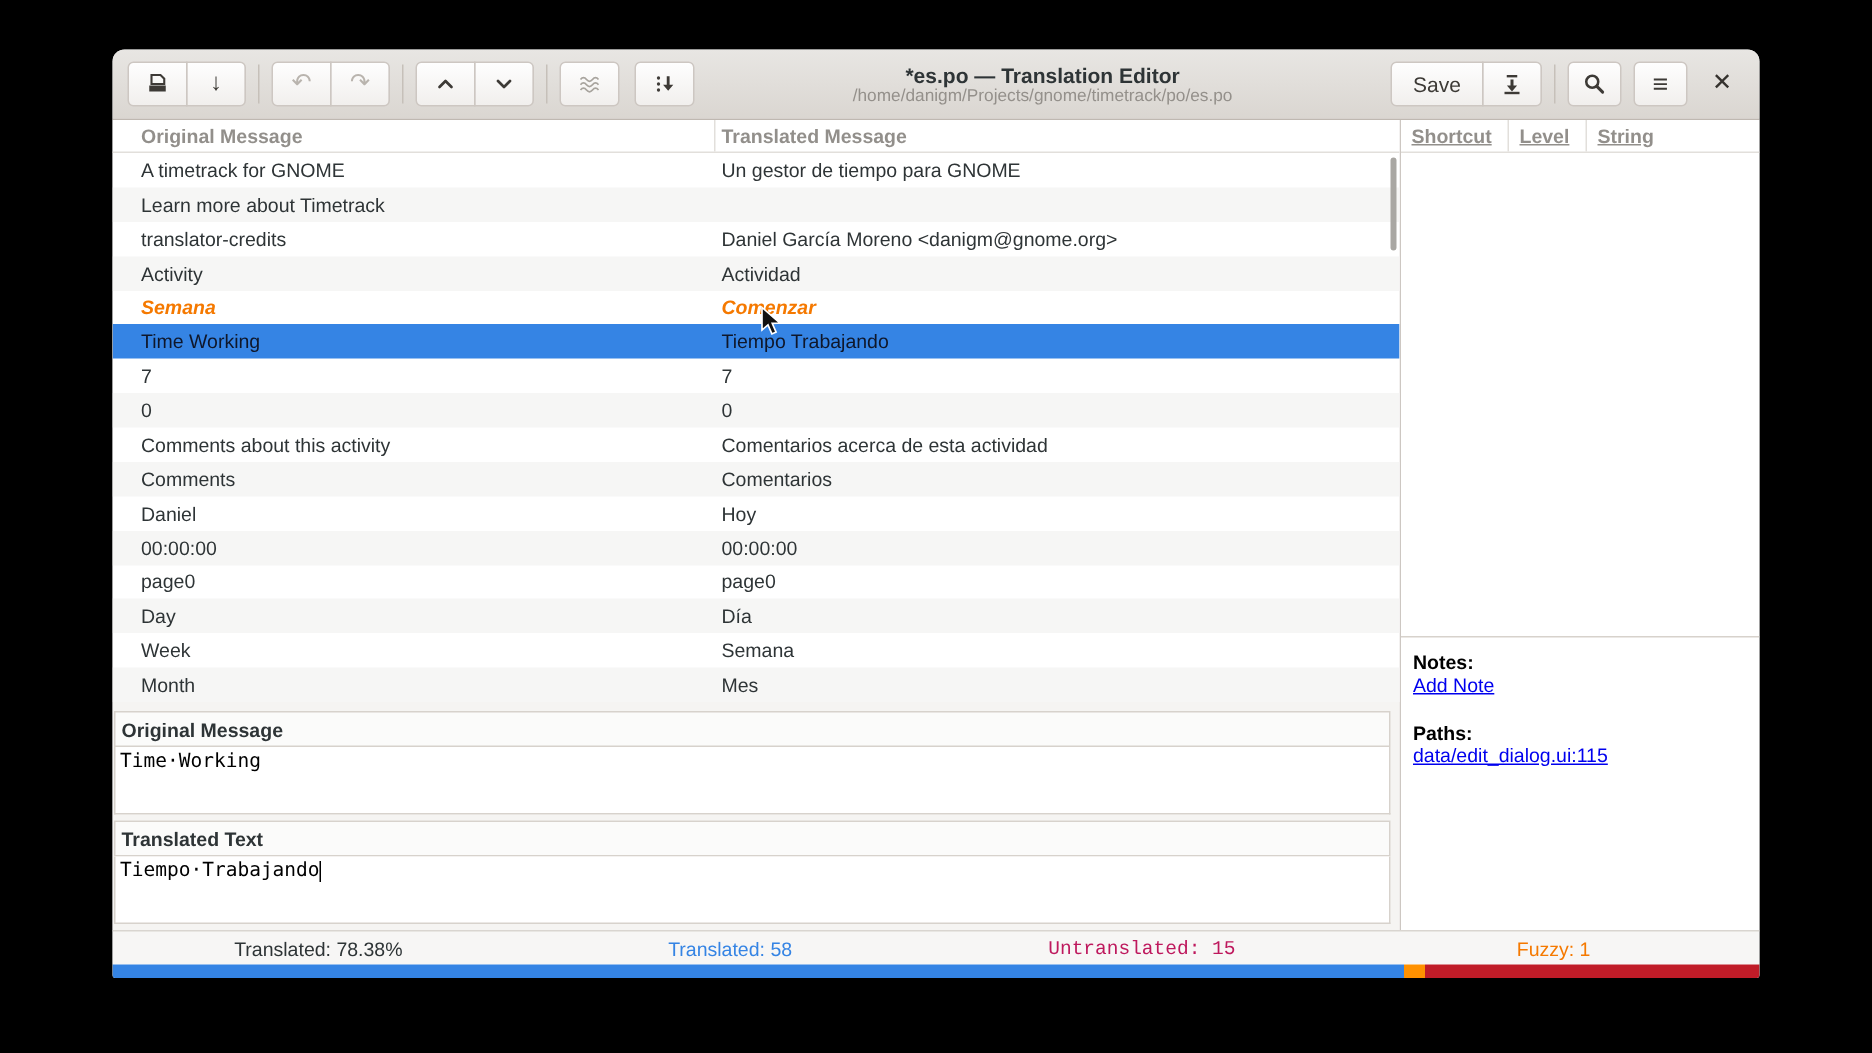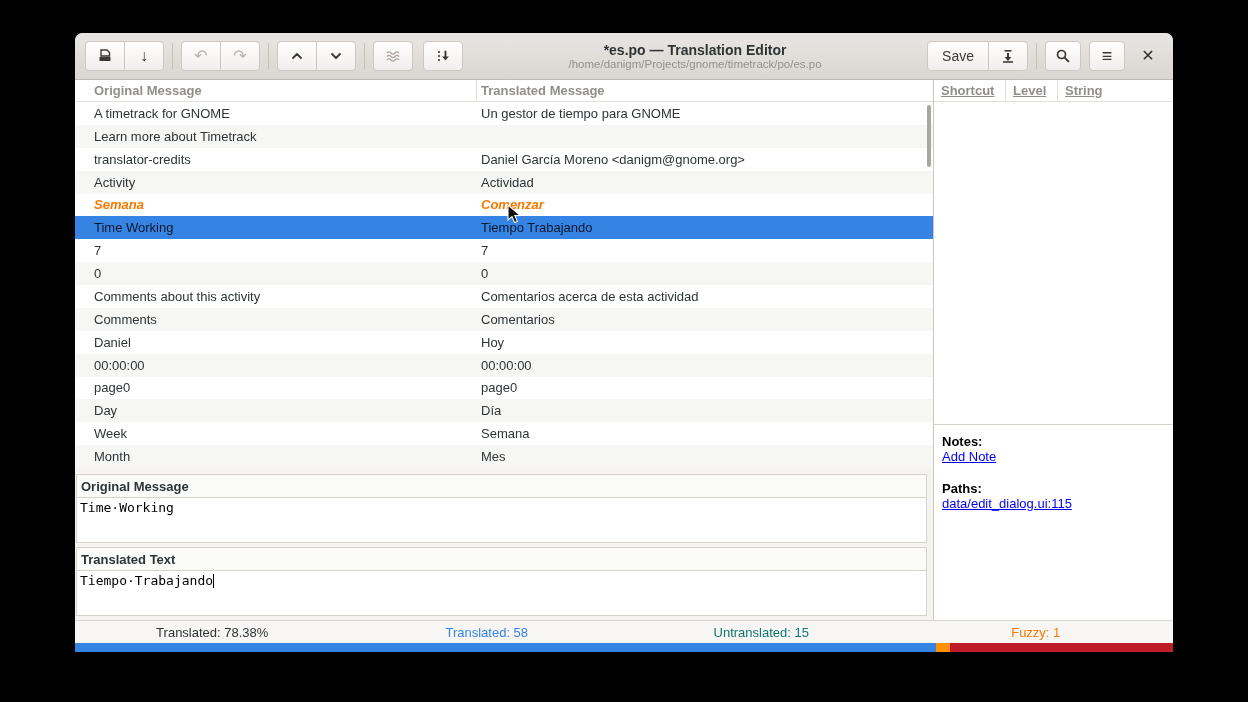--- a/index.html
+++ b/index.html
@@ -87,21 +87,21 @@
   .paths-label { margin-top:17px; }
 
   
   .statusbar {
     height:23px; flex:none; display:flex; align-items:center;
     background:#f7f6f5; border-top:1px solid #d9d5d0; font-size:13px;
   }
   .status-cell { width:25%; text-align:center; white-space:nowrap; }
   .st-percent { color:#2e3436; }
   .st-translated { color:#3584e4; }
-  .st-untranslated { color:#0f766e; }
+  .st-untranslated { color:#be185d;font-family:Liberation Mono, monospace; }
   .st-fuzzy { color:#f57900; }
   .progressbar { height:9px; flex:none; display:flex; }
   .seg-translated { background:#3584e4; }
   .seg-fuzzy { background:#ff9100; }
   .seg-untranslated { background:#c01c28; }
 
   .mouse-cursor { position:absolute; left:505px; top:204px; z-index:50; pointer-events:none; }
 </style>
 </head>
 <body>

